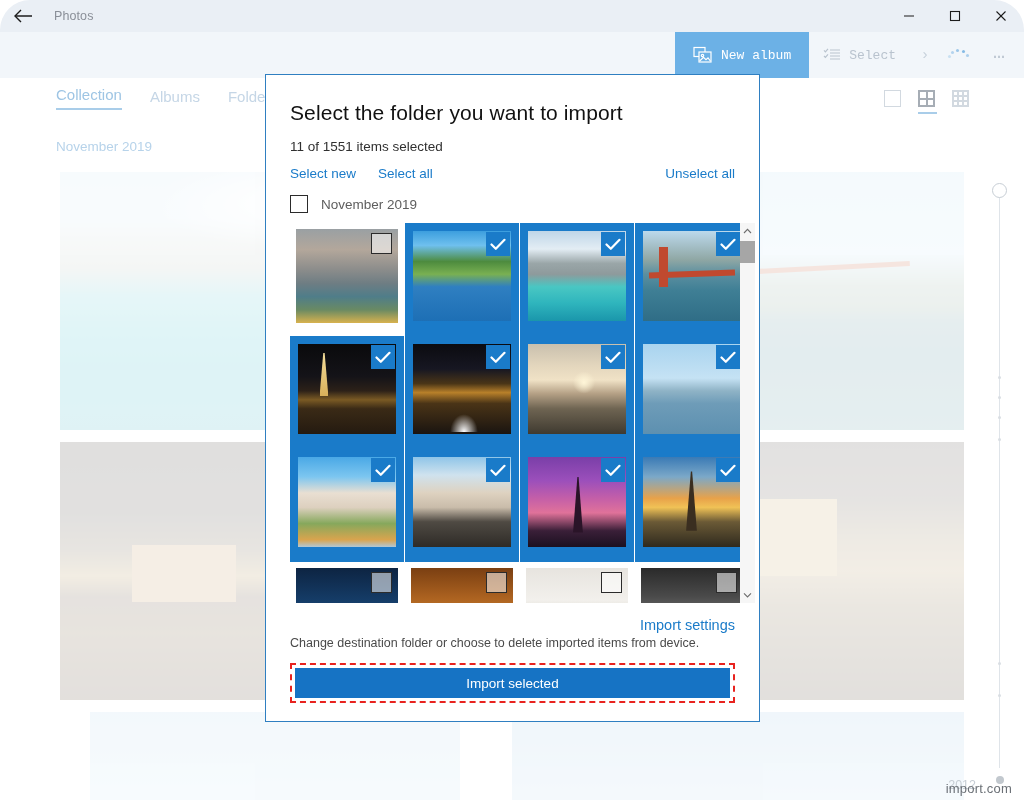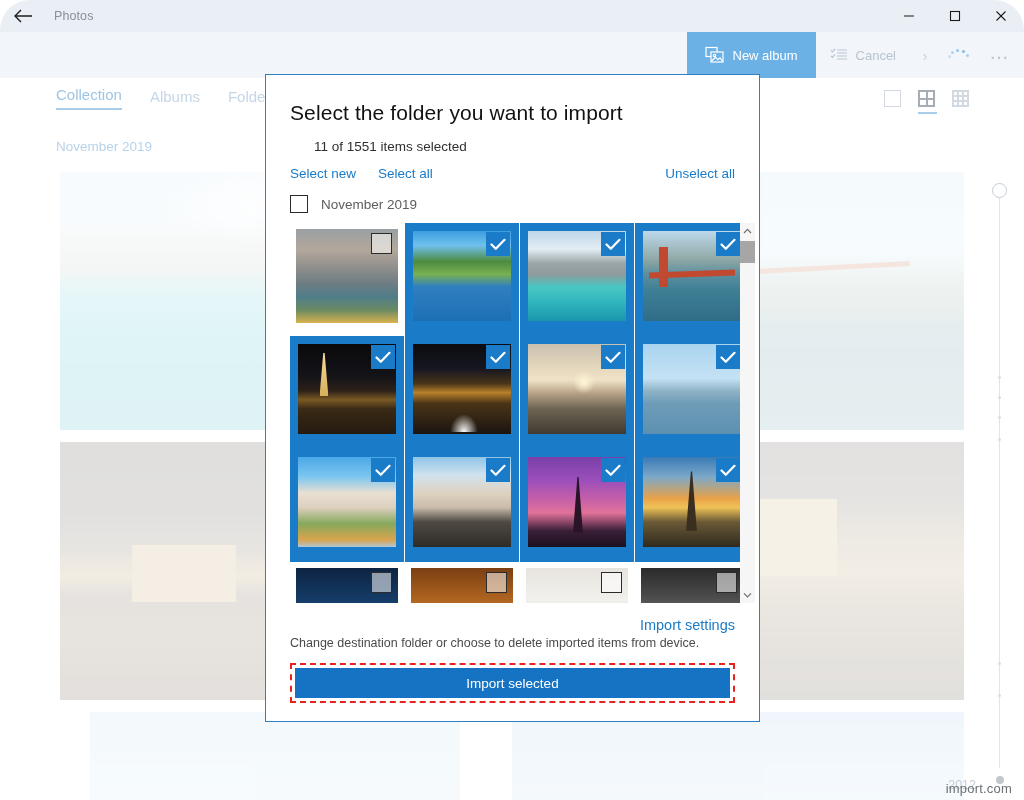--- a/index.html
+++ b/index.html
@@ -57,20 +57,21 @@
 
   
   .commandbar {
     position: absolute;
     top: 32px; left: 0;
     width: 1024px; height: 46px;
     background: #f2f6fa;
     display: flex;
     justify-content: flex-end;
     align-items: stretch;
+    font-family: Liberation Mono, monospace;
   }
   .cmd-item {
     display: flex; align-items: center;
     gap: 8px;
     padding: 0 14px;
     font-size: 13px;
     color: #b9c3ce;
     white-space: nowrap;
   }
   .cmd-item.highlight {
@@ -264,21 +265,20 @@
   .dlg-title {
     font-size: 21px;
     color: #111111;
     font-weight: 400;
     letter-spacing: .1px;
   }
   .dlg-count {
     margin-top: 14px;
     font-size: 13.5px;
     color: #303030;
-    margin-left: 24px;
   }
   .dlg-links {
     margin-top: 12px;
     display: flex;
     align-items: baseline;
   }
   .dlg-link {
     font-size: 13.5px;
     color: #1a7bc9;
     margin-right: 22px;
@@ -509,21 +509,21 @@
       <span class="cmd-icon">
         <svg width="18" height="16" viewBox="0 0 18 16" fill="none" stroke="#b9c3ce" stroke-width="1.2">
           <path d="M1 3.4 L2.4 4.8 L5 1.8"></path>
           <path d="M1 9 L2.4 10.4 L5 7.4"></path>
           <path d="M7 3 H17"></path>
             <path d="M7 6 H17"></path>
             <path d="M7 9 H17"></path>
             <path d="M7 12 H17"></path>
         </svg>
       </span>
-      <span>Cancel</span>
+      <span>Select</span>
     </div>
 
 
     <div class="cmd-chevron">›</div>
 
     <div class="cmd-spinner">
       <div class="spin">
         <i style="left:1px;  top:7px;  opacity:.35;"></i>
         <i style="left:4px;  top:3px;  opacity:.55;"></i>
         <i style="left:9px;  top:1px;  opacity:.75;"></i>

